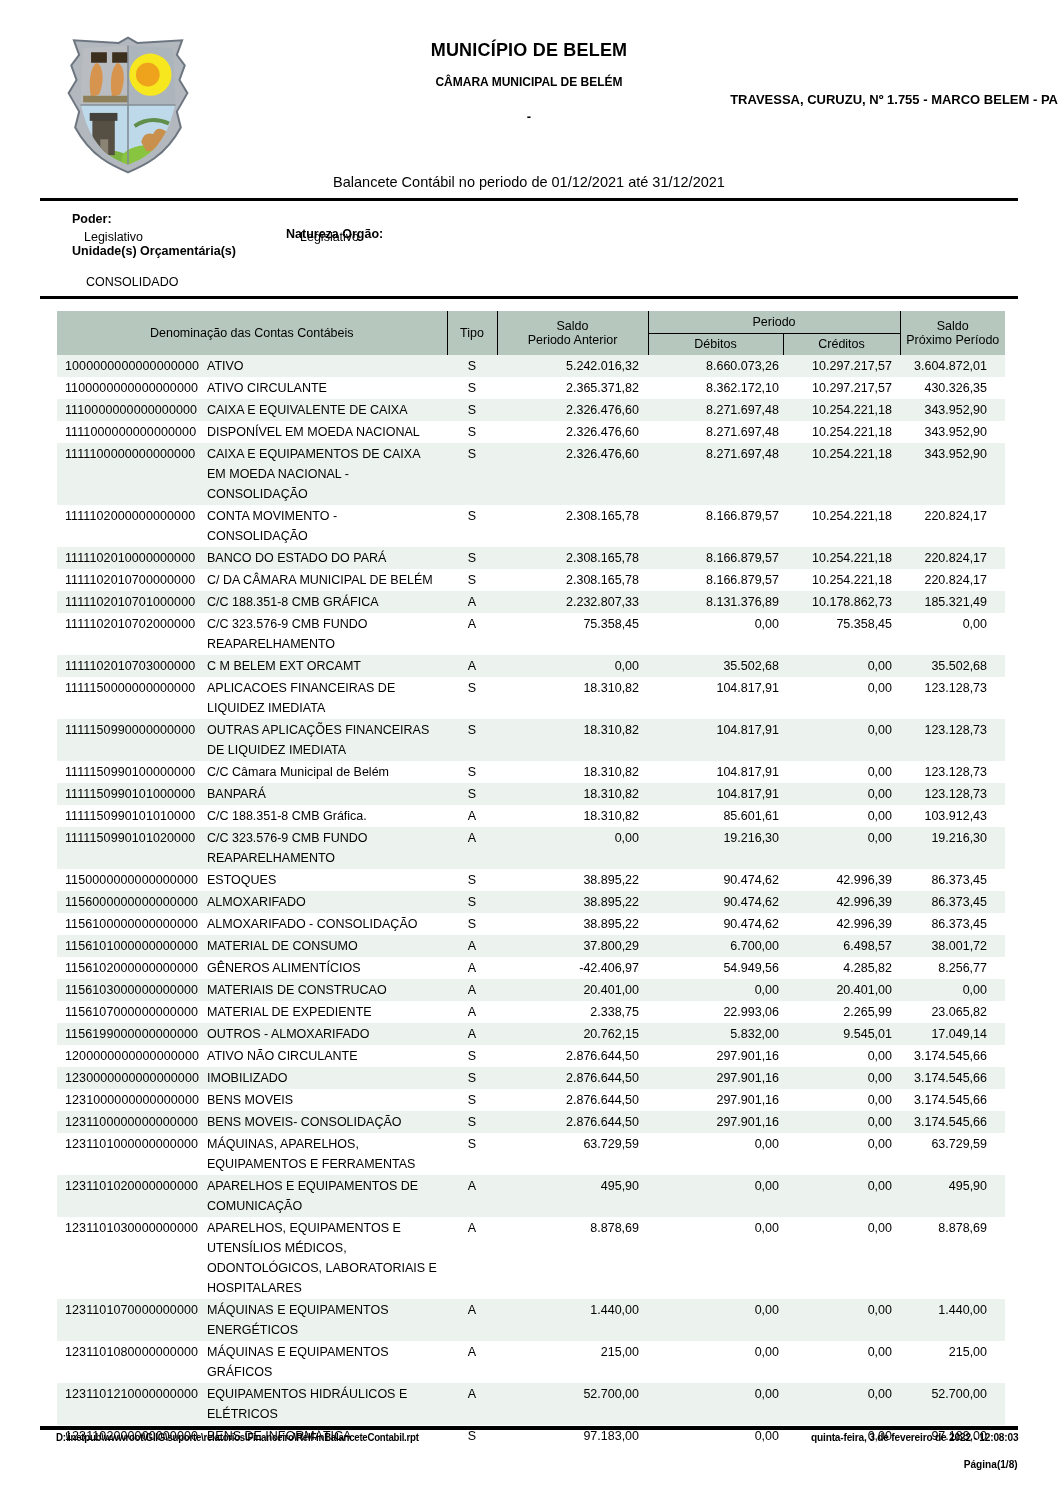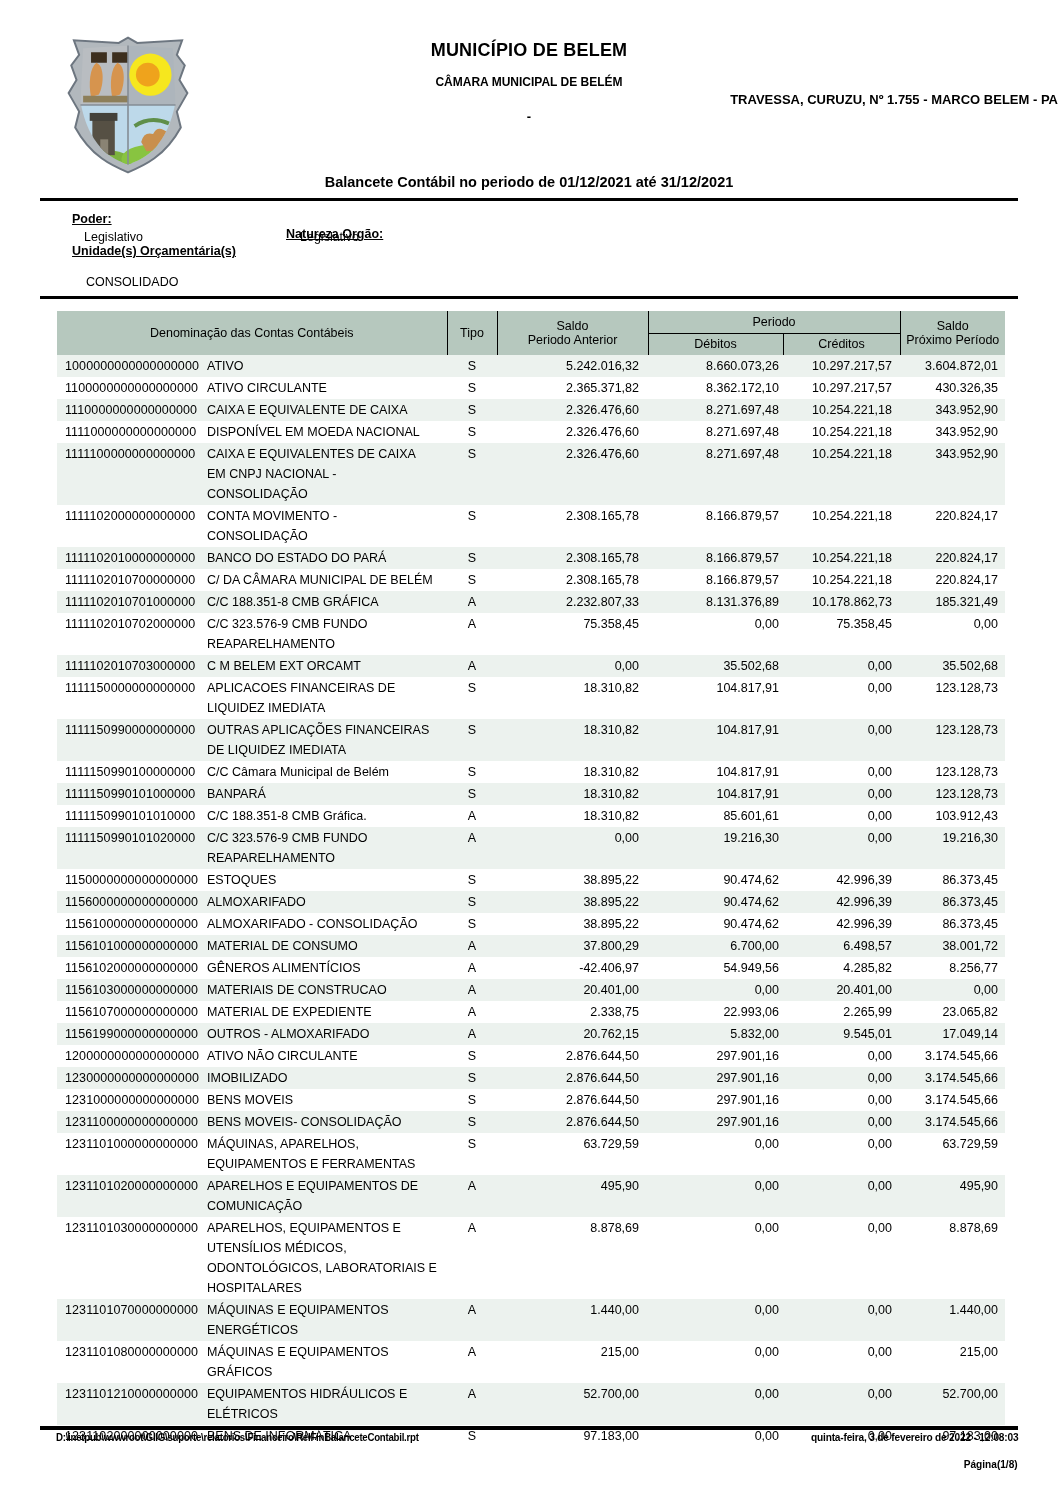--- a/index.html
+++ b/index.html
@@ -9,28 +9,28 @@
 
   
   .logo { position:absolute; left:62px; top:36px; width:132px; height:138px; }
   .head-center { position:absolute; left:0; top:40px; width:100%; text-align:center; }
   .h-muni   { font-size:18px; font-weight:bold; letter-spacing:.2px; }
   .h-cham   { font-size:12px; font-weight:bold; margin-top:14px; }
   .h-cnpj   { font-size:13.5px; font-weight:bold; margin-top:16px; }
   .h-addr   { font-size:13px;   font-weight:bold; margin-top:3px;text-align:right; }
   .h-dash   { font-size:13px;   font-weight:bold; margin-top:2px; }
   .h-title  { position:absolute; left:0; top:174px; width:100%; text-align:center;
-              font-size:14.5px; font-weight:bold; }
+              font-size:14.5px; font-weight:normal; }
   .rule { position:absolute; left:40px; width:978px; height:0; border-top:3px solid #000; }
   .rule-1 { top:198px; }
   .rule-2 { top:296px; }
 
   
   .info { position:absolute; left:0; top:208px; width:100%; font-size:12.5px; }
-  .info .lbl { font-weight:bold; text-decoration:underline; }
+  .info .lbl { font-weight:bold; }
   .info-poder-lbl { position:absolute; left:72px;  top:4px; }
   .info-poder-val { position:absolute; left:84px;  top:22px; }
   .info-nat-lbl   { position:absolute; left:286px; top:4px;margin-top:15px; }
   .info-nat-val   { position:absolute; left:300px; top:22px; }
   .info-uni-lbl   { position:absolute; left:72px;  top:36px;text-align:right; }
   .info-uni-val   { position:absolute; left:86px;  top:67px; }
 
   
   .tbl-wrap { position:absolute; left:57px; top:311px; width:948px; }
   table { border-collapse:collapse; width:948px; table-layout:fixed; }
@@ -43,21 +43,21 @@
   th.sub { border-left:1.5px solid #000; }
   tbody td { font-size:12.5px; line-height:20px; vertical-align:top; padding:1px 0; }
   tbody tr:nth-child(odd) { background:#ecf2ee; }
   td.code { padding-left:8px; letter-spacing:.1px; }
   td.name { padding-right:10px; }
   td.tipo { text-align:center; }
   td.num  { text-align:right; }
   td.n-sa   { padding-right:9px; }
   td.n-deb  { padding-right:4px; }
   td.n-cred { padding-right:8px; }
-  td.n-sp   { padding-right:7px; }
+  td.n-sp   { padding-right:18px; }
 
   
   .f-rule { position:absolute; left:40px; top:1426px; width:978px; border-top:4px solid #000; }
   .f-path { position:absolute; left:56px; top:1431px; font-size:11px; font-weight:bold;
             transform:scaleX(.88); transform-origin:left; letter-spacing:-.3px; }
   .f-date { position:absolute; right:40px; top:1431px; font-size:11px; font-weight:bold;
             transform:scaleX(.92); transform-origin:right; letter-spacing:-.2px; }
   .f-page { position:absolute; right:40px; top:1458px; font-size:11px; font-weight:bold;
             transform:scaleX(.92); transform-origin:right; }
 </style>
@@ -180,21 +180,21 @@
             <td class="code">1111000000000000000</td>
             <td class="name">DISPONÍVEL  EM MOEDA NACIONAL</td>
             <td class="tipo">S</td>
             <td class="num n-sa">2.326.476,60</td>
             <td class="num n-deb">8.271.697,48</td>
             <td class="num n-cred">10.254.221,18</td>
             <td class="num n-sp">343.952,90</td>
           </tr>
           <tr>
             <td class="code">1111100000000000000</td>
-            <td class="name">CAIXA E EQUIVALENTES DE CAIXA EM CNPJ NACIONAL - CONSOLIDAÇÃO</td>
+            <td class="name">CAIXA E EQUIPAMENTOS DE CAIXA EM MOEDA NACIONAL - CONSOLIDAÇÃO</td>
             <td class="tipo">S</td>
             <td class="num n-sa">2.326.476,60</td>
             <td class="num n-deb">8.271.697,48</td>
             <td class="num n-cred">10.254.221,18</td>
             <td class="num n-sp">343.952,90</td>
           </tr>
           <tr>
             <td class="code">1111102000000000000</td>
             <td class="name">CONTA MOVIMENTO - CONSOLIDAÇÃO</td>
             <td class="tipo">S</td>

